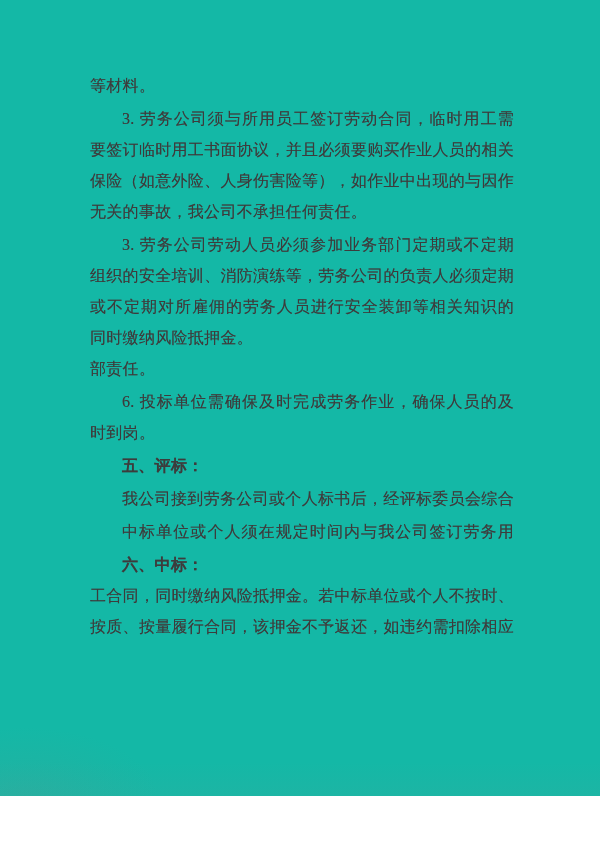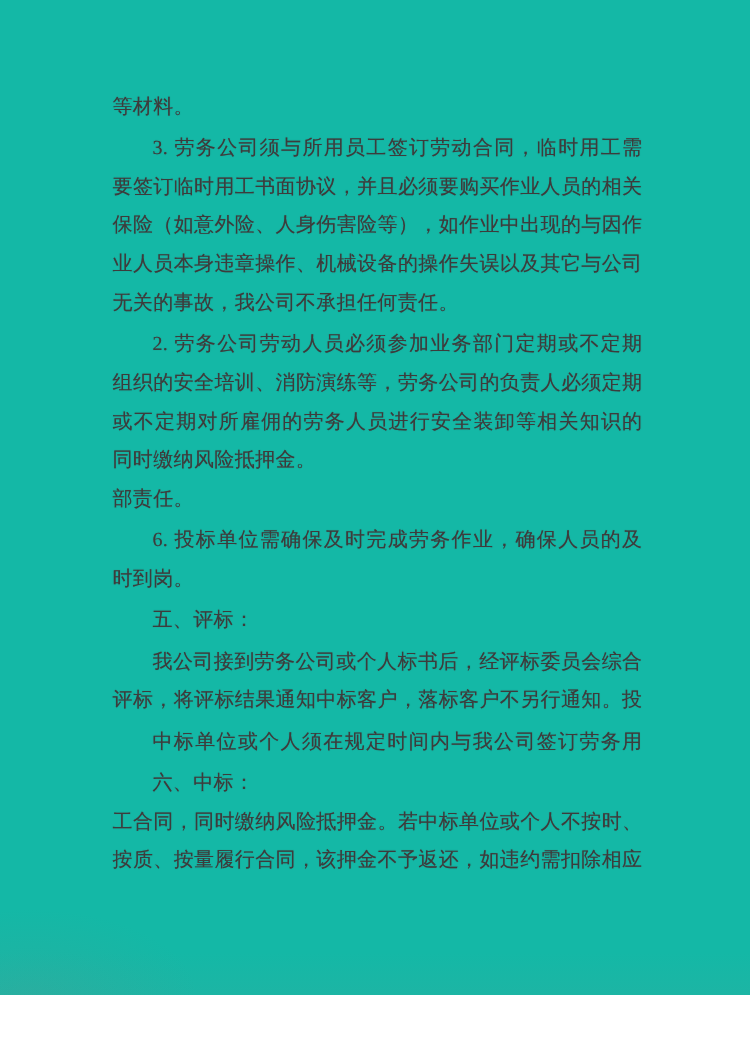--- a/index.html
+++ b/index.html
@@ -50,47 +50,45 @@
   }
   .line.fill {
     text-align: justify;
     text-align-last: justify;
     text-justify: inter-character;
   }
   .line.indent {
     text-indent: 32px;
   }
   .line.bold {
-    font-weight: normal;
+    font-weight: bold;
   }
   .line.para {
     margin-top: 2px;
   }
 </style>
 </head>
 <body>
 
 <div class="page">
   <div class="content">
       <div class="line">等材料。</div>
       <div class="line indent fill para">3. 劳务公司须与所用员工签订劳动合同，临时用工需</div>
       <div class="line fill">要签订临时用工书面协议，并且必须要购买作业人员的相关</div>
       <div class="line fill">保险（如意外险、人身伤害险等），如作业中出现的与因作</div>
-      <div class="line fill">业人员本身违章操作、机械设备的操作失误以及其它与公司</div>
       <div class="line">无关的事故，我公司不承担任何责任。</div>
-      <div class="line indent fill para">2. 劳务公司劳动人员必须参加业务部门定期或不定期</div>
+      <div class="line indent fill para">3. 劳务公司劳动人员必须参加业务部门定期或不定期</div>
       <div class="line fill">组织的安全培训、消防演练等，劳务公司的负责人必须定期</div>
       <div class="line fill">或不定期对所雇佣的劳务人员进行安全装卸等相关知识的</div>
       <div class="line">同时缴纳风险抵押金。</div>
       <div class="line">部责任。</div>
       <div class="line indent fill para">6. 投标单位需确保及时完成劳务作业，确保人员的及</div>
       <div class="line">时到岗。</div>
       <div class="line indent bold para">五、评标：</div>
       <div class="line indent fill para">我公司接到劳务公司或个人标书后，经评标委员会综合</div>
-      <div class="line fill">评标，将评标结果通知中标客户，落标客户不另行通知。投</div>
       <div class="line indent fill para">中标单位或个人须在规定时间内与我公司签订劳务用</div>
       <div class="line indent bold para">六、中标：</div>
       <div class="line fill">工合同，同时缴纳风险抵押金。若中标单位或个人不按时、</div>
       <div class="line fill">按质、按量履行合同，该押金不予返还，如违约需扣除相应</div>
     </div>
   <div class="scan-shade-bottom"></div>
   <div class="scan-smudge-bottom-left"></div>
 </div>
 
 </body></html>

